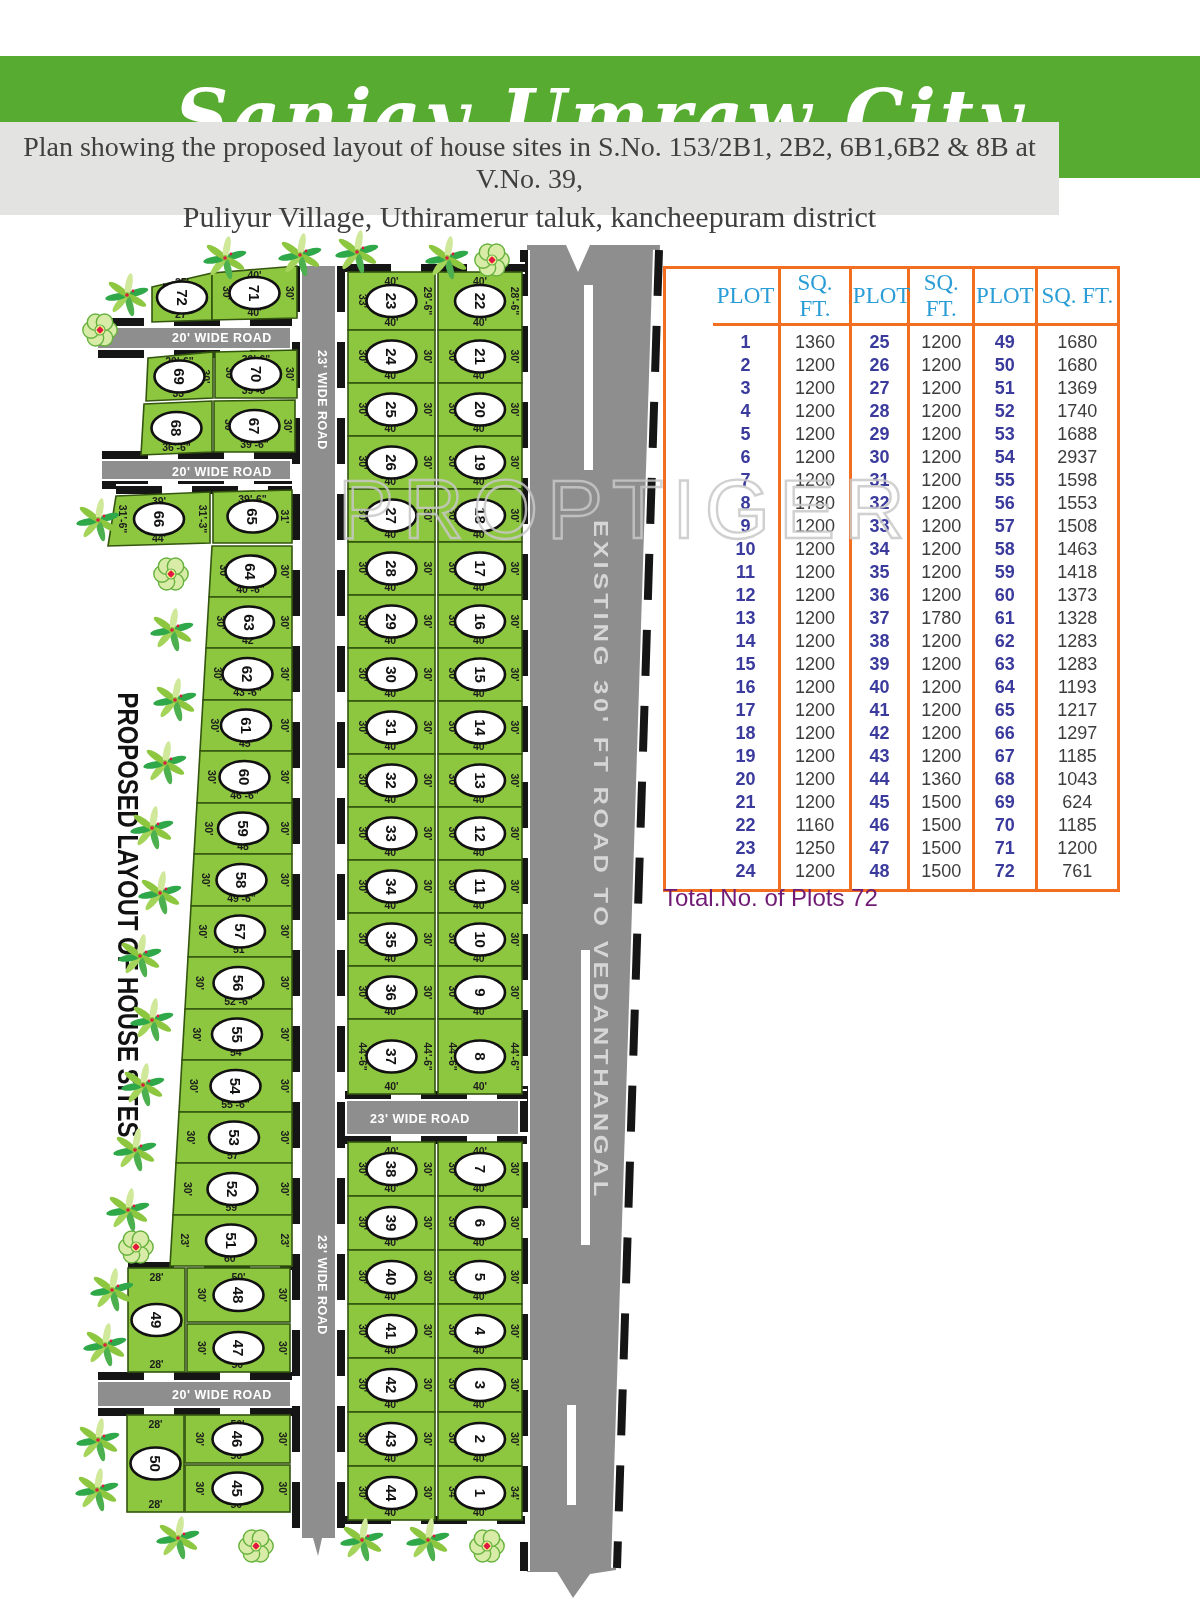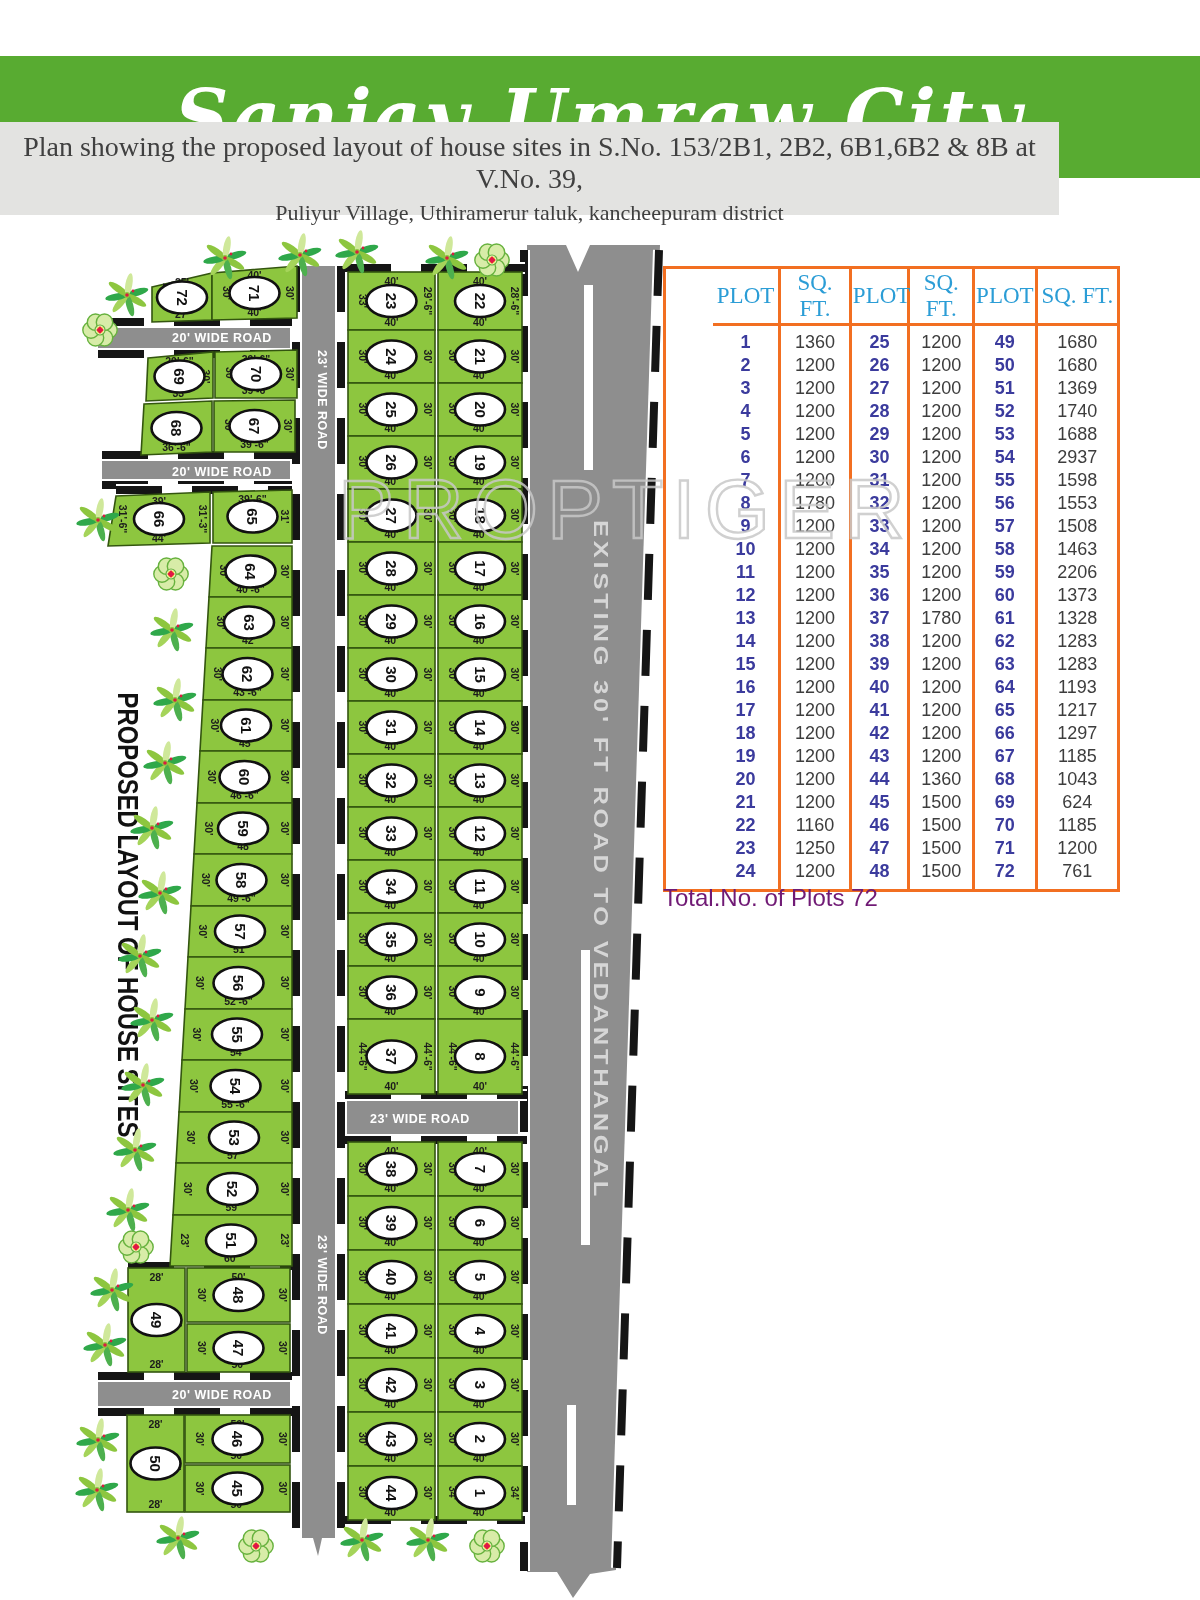--- a/index.html
+++ b/index.html
@@ -5,21 +5,21 @@
   html,body{margin:0;padding:0;}
   body{width:1200px;height:1600px;position:relative;background:#fff;
        font-family:"Liberation Sans",sans-serif;overflow:hidden;}
   .banner{position:absolute;left:0;top:8px;width:1200px;height:122px;background:#58ab31;
           display:flex;align-items:center;justify-content:center;z-index:2;margin-top:48px;}
   .banner h1{margin:0;font-family:"DejaVu Serif",serif;font-style:italic;font-weight:bold;
              color:#ffffff;font-size:74px;letter-spacing:4px;}
   .subband{position:absolute;left:0;top:122px;width:1059px;height:93px;background:#e3e3e1;
            text-align:center;font-family:"Liberation Serif",serif;color:#404040;z-index:2;}
   .sub1{padding-top:9px;font-size:28px;}
-  .sub2{font-size:22px;margin-top:5px;}
+  .sub2{font-size:30px;margin-top:5px;}
   #plan{position:absolute;left:0;top:0;width:1200px;height:1600px;z-index:1;}
   .tableBox{position:absolute;left:663px;top:266px;width:457px;border:3px solid #f26f21;
             background:#fff;z-index:3;box-sizing:border-box;padding-left:47px;}
   .tableBox table{width:100%;border-collapse:collapse;table-layout:fixed;}
   .tableBox th{border-bottom:3px solid #f26f21;color:#2b9dd6;font-family:"Liberation Serif",serif;
                font-size:23px;font-weight:normal;height:42px;text-align:center;}
   .tableBox th + th, .tableBox td + td{border-left:3px solid #f26f21;}
   .tableBox td{font-size:18px;height:23px;text-align:center;padding:0;line-height:23px;}
   .tableBox td.pl{color:#3b3b9d;font-weight:bold;}
   .tableBox td.sq{color:#3d3d3d;}
@@ -833,21 +833,21 @@
           <td class="sq">1200</td>
           <td class="pl">58</td>
           <td class="sq">1463</td>
         </tr>
         <tr>
           <td class="pl">11</td>
           <td class="sq">1200</td>
           <td class="pl">35</td>
           <td class="sq">1200</td>
           <td class="pl">59</td>
-          <td class="sq">2206</td>
+          <td class="sq">1418</td>
         </tr>
         <tr>
           <td class="pl">12</td>
           <td class="sq">1200</td>
           <td class="pl">36</td>
           <td class="sq">1200</td>
           <td class="pl">60</td>
           <td class="sq">1373</td>
         </tr>
         <tr>

